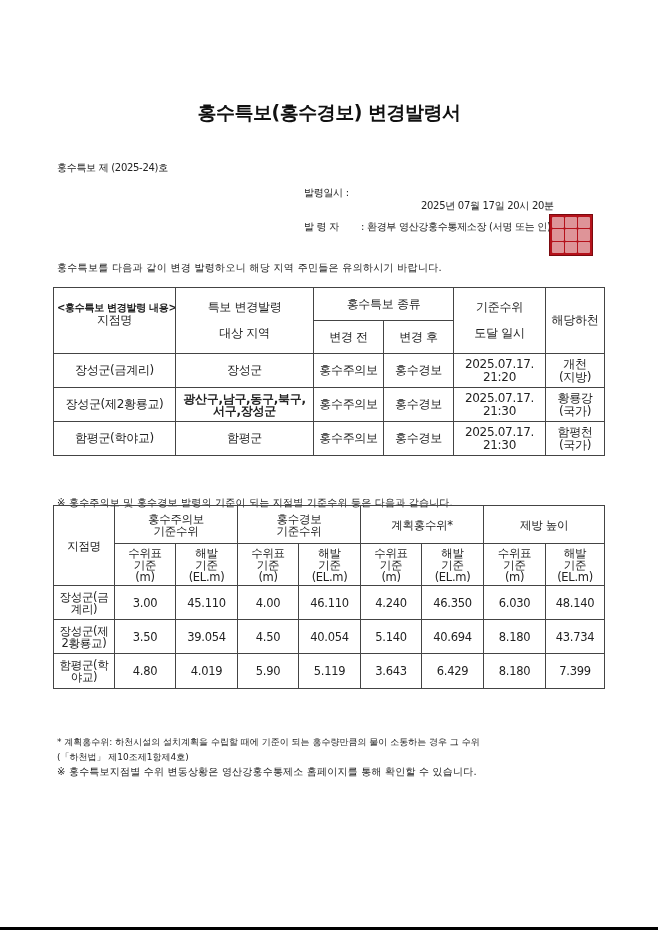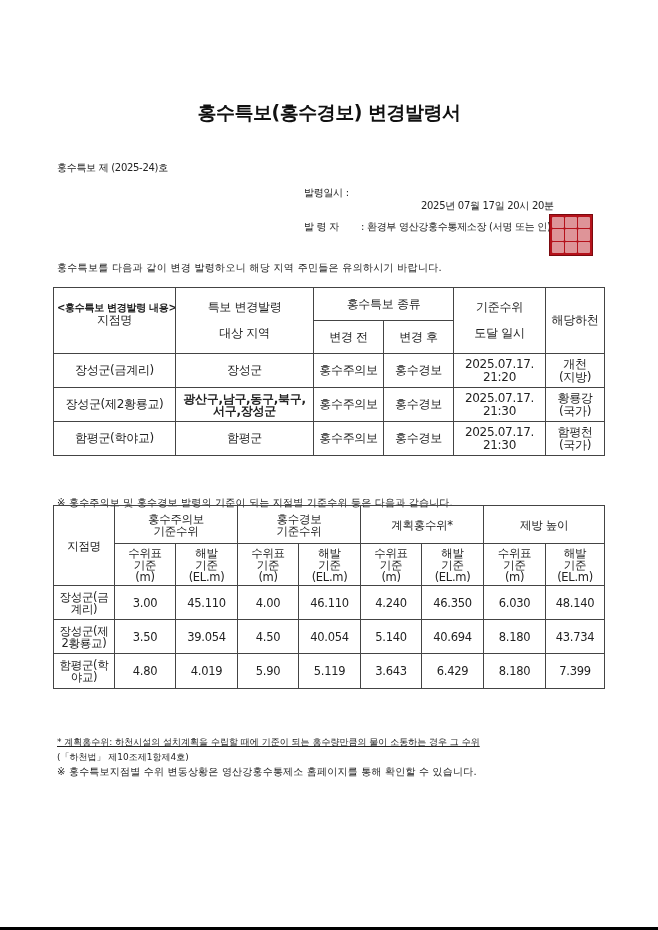--- a/index.html
+++ b/index.html
@@ -155,19 +155,19 @@
     <td>5.90</td>
     <td>5.119</td>
     <td>3.643</td>
     <td>6.429</td>
     <td>8.180</td>
     <td>7.399</td>
   </tr>
 </tbody>
   </table>
 
-<div class="abs small" style="left:57px;top:700px;text-decoration:underline;">* 계획홍수위: 하천시설의 설치계획을 수립할 때에 기준이 되는 홍수량만큼의 물이 소통하는 경우 그 수위</div>
+<div class="abs small" style="left:57px;top:700px;">* 계획홍수위: 하천시설의 설치계획을 수립할 때에 기준이 되는 홍수량만큼의 물이 소통하는 경우 그 수위</div>
 <div class="abs small" style="left:57px;top:715px;">(「하천법」 제10조제1항제4호)</div>
 
 <div class="abs t12" style="left:57px;top:729px;letter-spacing:0.2px;">※ 홍수특보지점별 수위 변동상황은 영산강홍수통제소 홈페이지를 통해 확인할 수 있습니다.</div>
 
 <div class="abs pagenum">1</div>
 <div class="bottombar"></div>
 
 </body></html>

